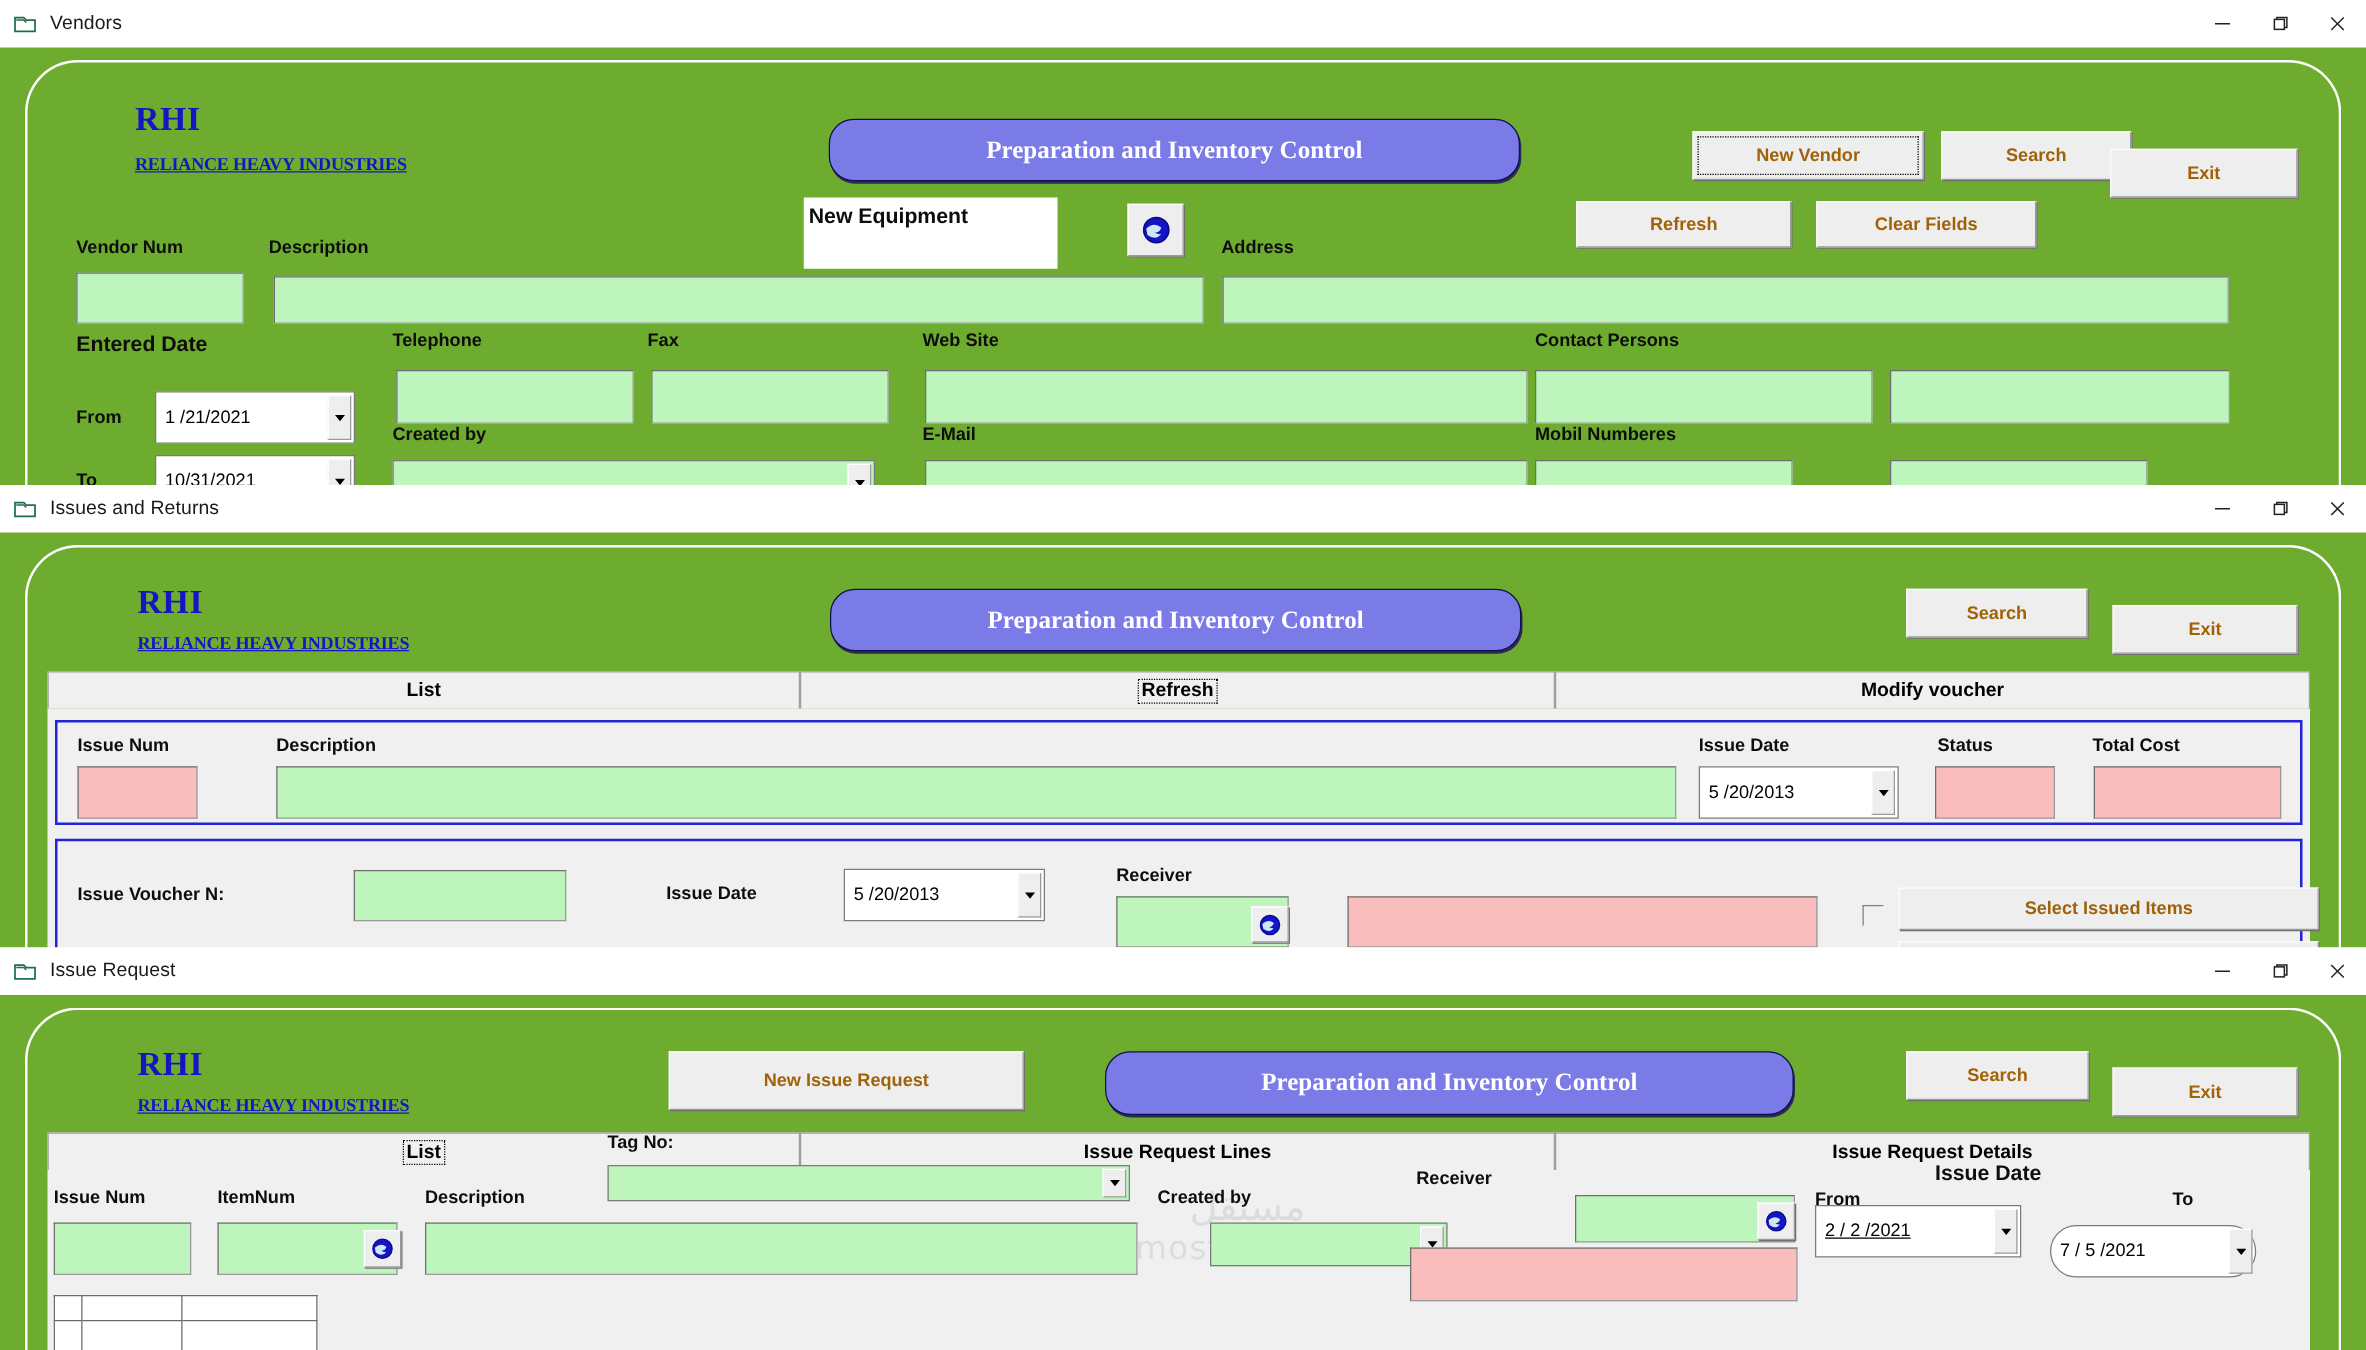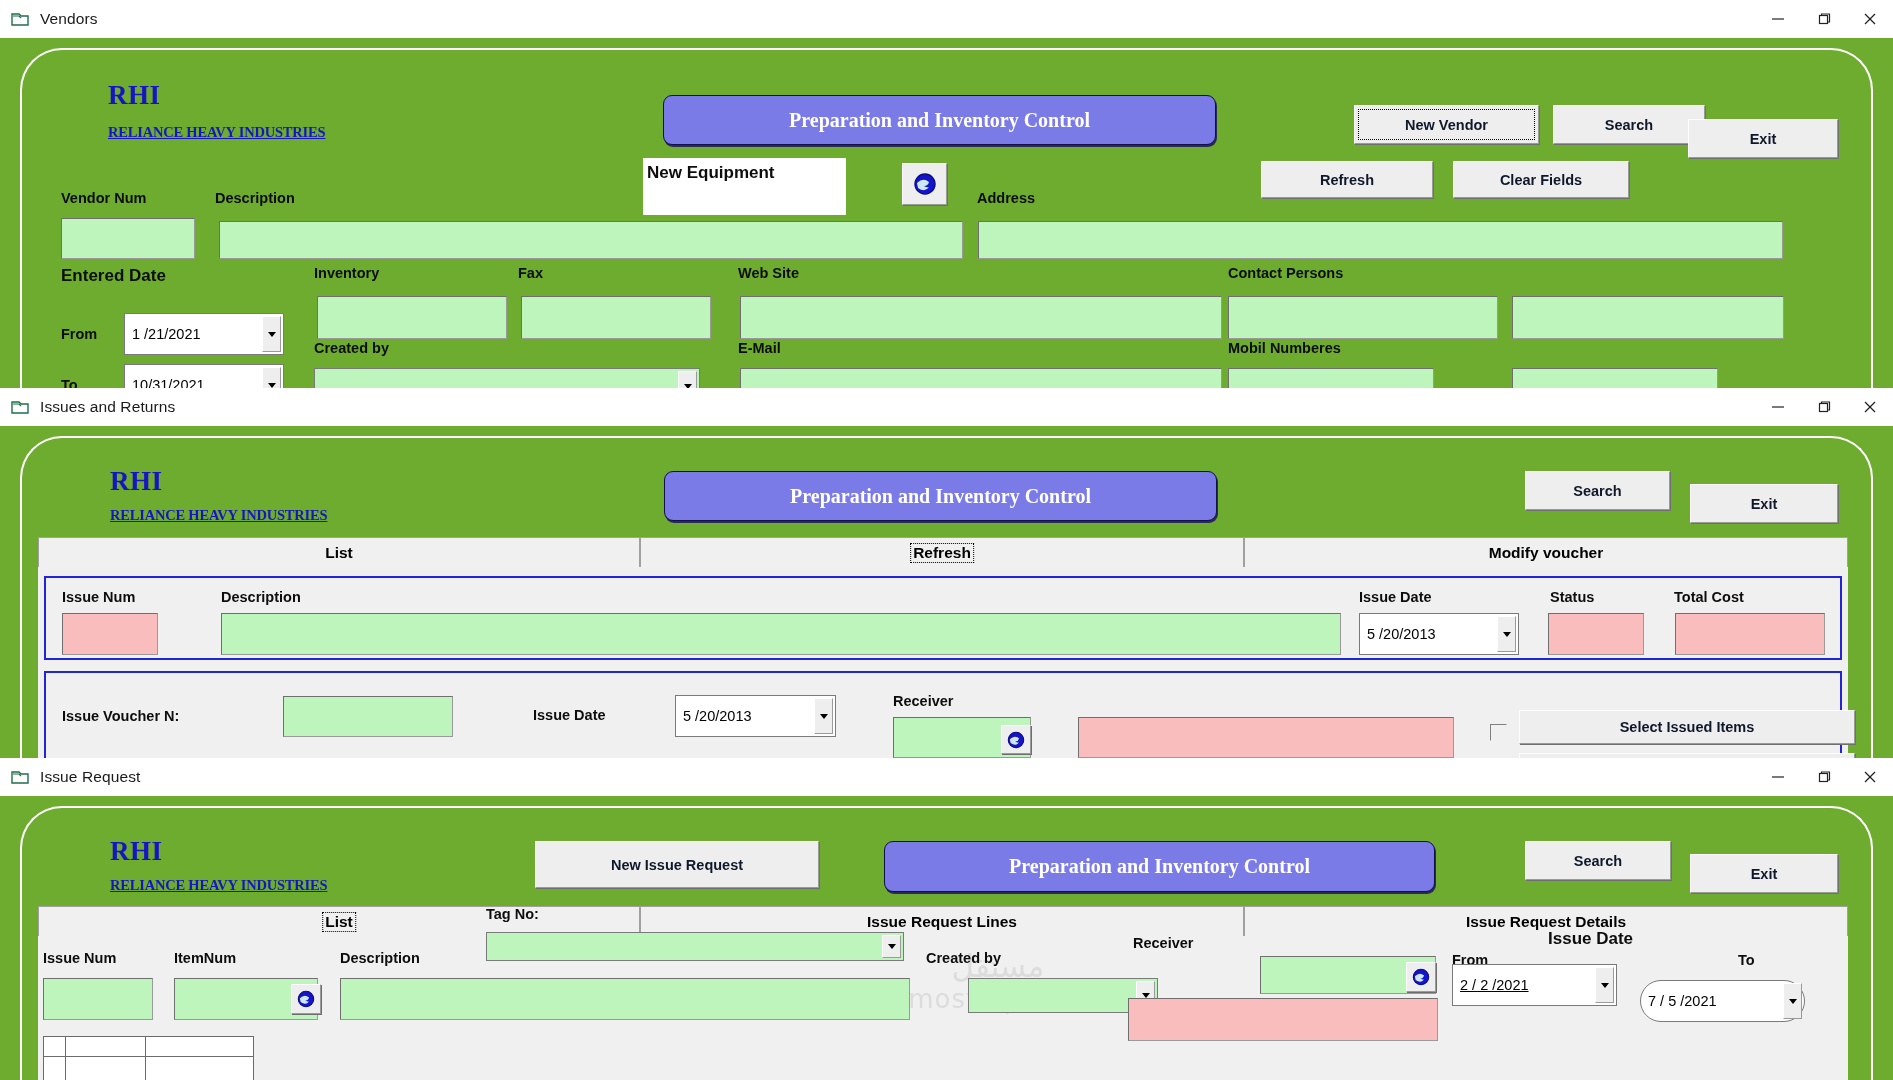--- a/index.html
+++ b/index.html
@@ -23,27 +23,27 @@
   .round-frame { position:absolute; left:20px; top:10px; right:20px; bottom:-40px;
     border:2px solid #ffffff; border-radius:42px 42px 0 0; border-bottom:none;
     pointer-events:none; }
 
   .rhi { position:absolute; color:#1515c4; font-family:"Liberation Serif", serif;
     font-weight:bold; font-size:27px; letter-spacing:.5px; }
   .rhi-sub { position:absolute; color:#1515c4; font-family:"Liberation Serif", serif;
     font-weight:bold; font-size:14.5px; text-decoration:underline; letter-spacing:-.2px; }
 
   .banner { position:absolute; background:#7b7be8; border:1.5px solid #10104a;
-    border-radius:9px; color:#ffffff; font-family:"Liberation Serif", serif;
+    border-radius:20px; color:#ffffff; font-family:"Liberation Serif", serif;
     font-weight:bold; font-size:20px; display:flex; align-items:center;
     justify-content:center; box-shadow:1px 2px 0 #2a2a55; }
 
   .btn { position:absolute; background:#eeeeee; border:1px solid #9a9a9a;
     border-top-color:#fdfdfd; border-left-color:#fdfdfd;
-    box-shadow:1px 1px 0 #707070; color:#0f172a; font-size:14.5px; font-weight:bold;
+    box-shadow:1px 1px 0 #707070; color:#a16207; font-size:14.5px; font-weight:bold;
     display:flex; align-items:center; justify-content:center;
     font-family:"Liberation Sans", sans-serif; cursor:default; }
   .btn.focus::after { content:""; position:absolute; left:3px; right:3px; top:3px;
     bottom:3px; border:1px dotted #000; }
 
   .lbl { position:absolute; font-size:14.5px; font-weight:bold; color:#0d0d0d;
     font-family:"Liberation Sans", sans-serif; white-space:nowrap; }
   .lbl.big { font-size:17px; }
 
   .fld { position:absolute; background:#bdf5bd; border:1px solid #9a9a9a;
@@ -161,21 +161,21 @@
           <i></i>
         </span>
     </div>
     <div class="combo" style="left:124px;top:326px;width:160px;height:42px;">
       <span>10/31/2021</span>
       <span class="arrow">
           <i></i>
         </span>
     </div>
 
-    <div class="lbl" style="left:314px;top:227px;">Inventory</div>
+    <div class="lbl" style="left:314px;top:227px;">Telephone</div>
     <div class="lbl" style="left:518px;top:227px;">Fax</div>
     <div class="lbl" style="left:738px;top:227px;">Web Site</div>
     <div class="lbl" style="left:1228px;top:227px;">Contact Persons</div>
     <div class="lbl" style="left:314px;top:302px;">Created by</div>
     <div class="lbl" style="left:738px;top:302px;">E-Mail</div>
     <div class="lbl" style="left:1228px;top:302px;">Mobil Numberes</div>
 
     <div class="fld" style="left:317px;top:258px;width:190px;height:43px;"></div>
     <div class="fld" style="left:521px;top:258px;width:190px;height:43px;"></div>
     <div class="fld" style="left:740px;top:258px;width:482px;height:43px;"></div>

